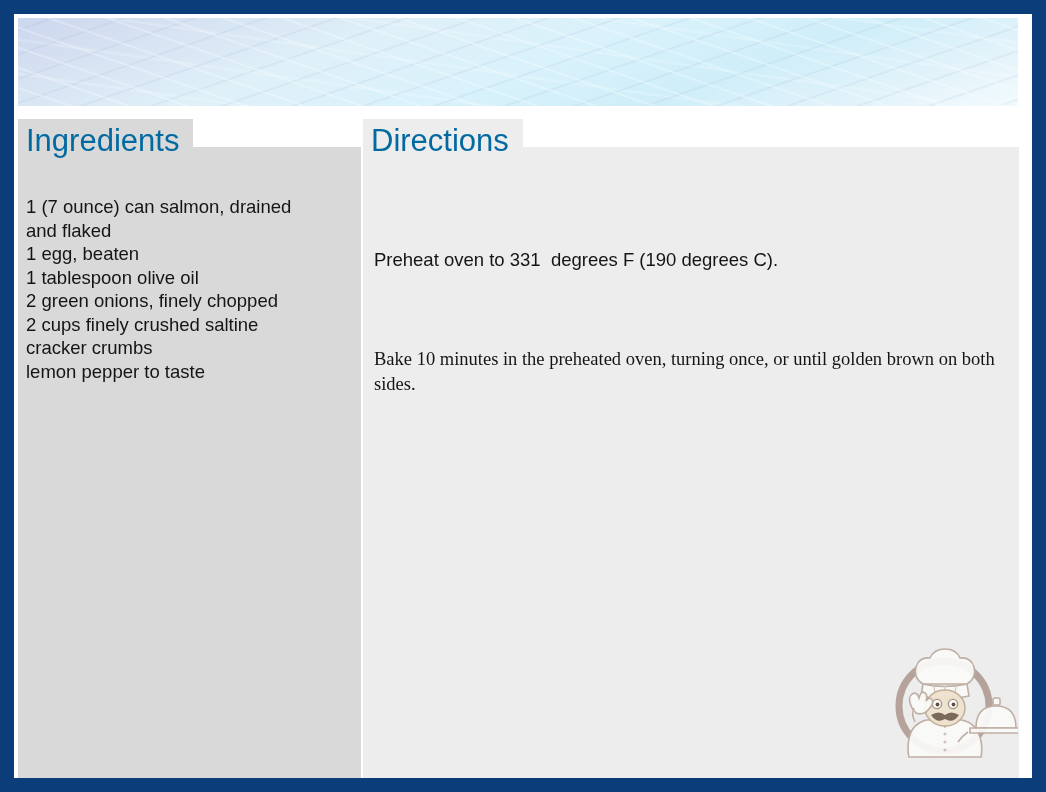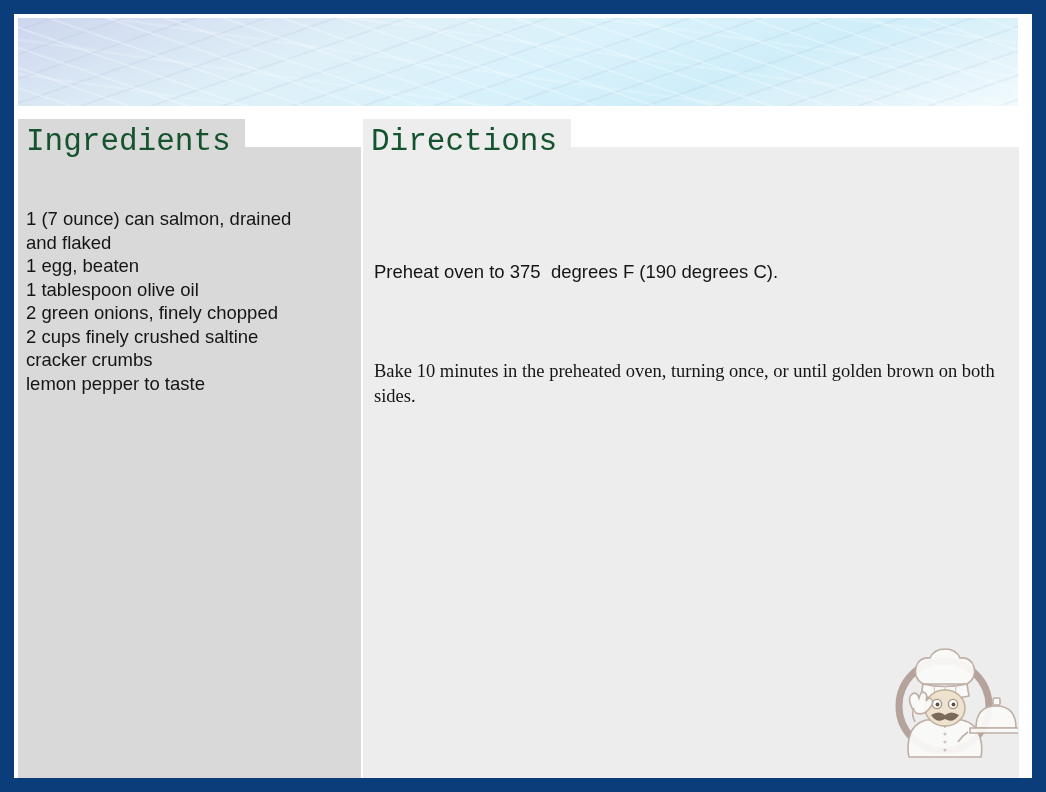--- a/index.html
+++ b/index.html
@@ -92,37 +92,35 @@
 
   .sec-tab {
     position: absolute;
     top: -28px;
     left: 0;
     height: 44px;
     padding: 0 14px 0 8px;
     display: flex;
     align-items: center;
     font-size: 31px;
-    color: #14532d;
+    color: #0369a1;
     white-space: nowrap;
-    font-family: Liberation Mono, monospace;
   }
   #ing-tab { background: #d9d9d9; }
   #dir-tab { background: #ededed; }
 
   .body-text {
     position: absolute;
     left: 8px;
     right: 10px;
     top: 48px;
     font-size: 18.5px;
     line-height: 23.5px;
     color: #151515;
     white-space: pre-wrap;
-    margin-top: 12px;
   }
   #dir-body {
     left: 11px;
     right: 18px;
     top: 50px;
     line-height: 25px;
   }
   #dir-body p { margin: 0 0 25px 0; }
   #dir-body p:last-child { margin-bottom: 0; font-family: Liberation Serif, serif; }
 
@@ -261,21 +259,21 @@
 cracker crumbs
 lemon pepper to taste</div>
   </div>
 
   <div id="gutter"></div>
   <div id="right-gut"></div>
 
   <div class="panel" id="dir-panel">
     <div class="sec-tab" id="dir-tab">Directions</div>
     <div class="body-text" id="dir-body">
-      <p>Preheat oven to 375  degrees F (190 degrees C).</p>
+      <p>Preheat oven to 331  degrees F (190 degrees C).</p>
       <p>Bake 10 minutes in the preheated oven, turning once, or until golden brown on both sides.</p>
     </div>
   </div>
 
   <svg id="logo" viewBox="0 0 136 128">
     <g fill="none" stroke="#8a6a5c" stroke-width="7" opacity=".62">
       <circle cx="62" cy="70" r="45"></circle>
     </g>
     <g stroke="#b9a79c" stroke-width="1.6" fill="#fbfaf8" opacity=".95">
 

